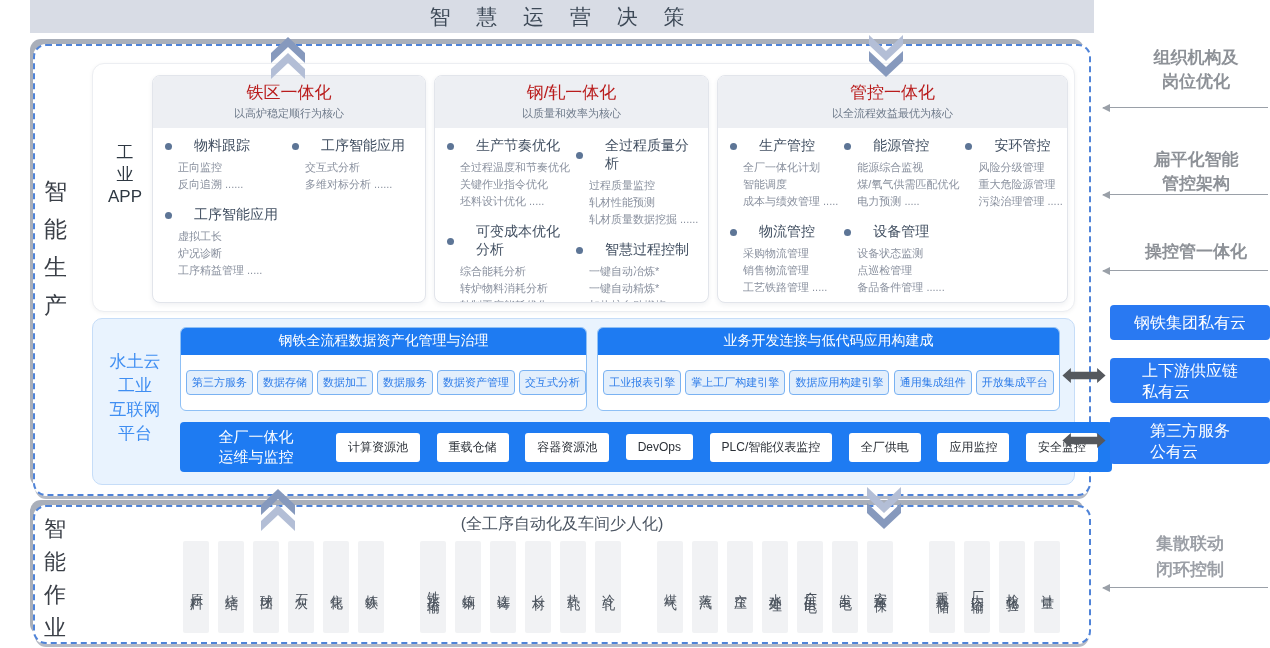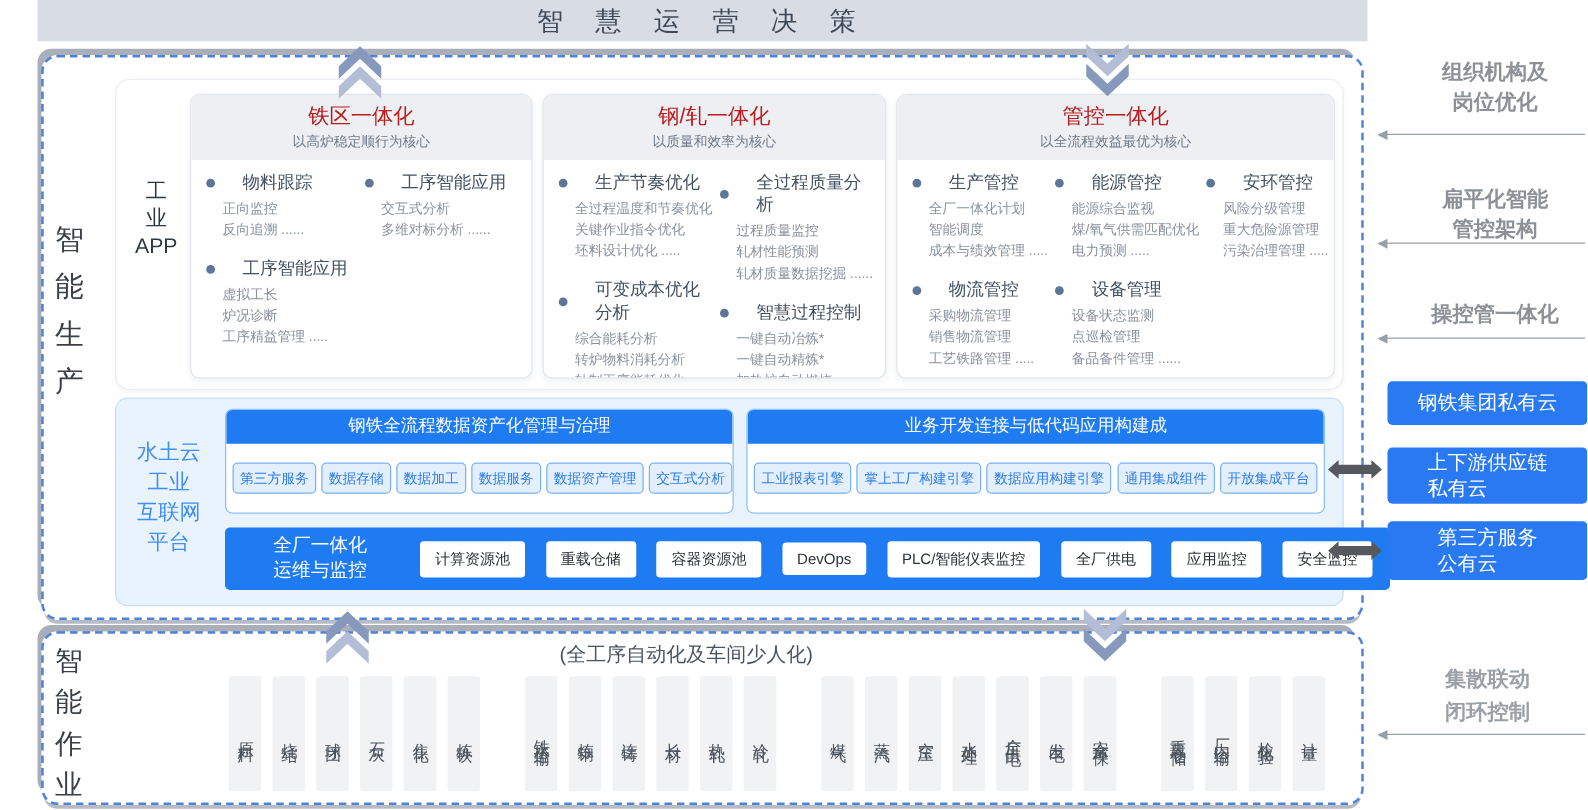--- a/index.html
+++ b/index.html
@@ -60,21 +60,21 @@
   .ops-bar { position:absolute; left:180px; top:422px; width:932px; height:50px;
     background:#1e7bf2; border-radius:4px; display:flex; align-items:center; }
   .ops-bar-label { width:152px; color:#fff; font-size:15px; font-weight:500; text-align:center;
     white-space:pre-line; line-height:20px; }
   .ops-chips { flex:1; display:flex; align-items:center; justify-content:space-between;
     padding:0 14px 0 4px; }
   .ops-chip { background:#fff; color:#2b3037; font-size:12px; border-radius:3px;
     padding:6px 12px; white-space:nowrap; }
 
   
-  .ops-subtitle { position:absolute; left:20px; top:514px; width:1058px; text-align:center;
+  .ops-subtitle { position:absolute; left:33px; top:514px; width:1058px; text-align:center;
     font-size:16px; color:#4a5461; }
   .tile-groups { position:absolute; left:183px; top:541px; height:92px; display:flex; gap:36px; }
   .tile-group { display:flex; gap:9px; }
   .tile { width:26px; background:#f1f2f4; border-radius:2px; display:flex; align-items:center;
     justify-content:center; writing-mode:vertical-rl; text-orientation:upright;
     font-size:13px; letter-spacing:3px; color:#4a525c; padding:6px 0; }
 
   
   .rail-note { position:absolute; left:1122px; width:148px; font-size:17px; font-weight:600;
     color:#8d9197; white-space:pre-line; line-height:24px;text-align:center; }

